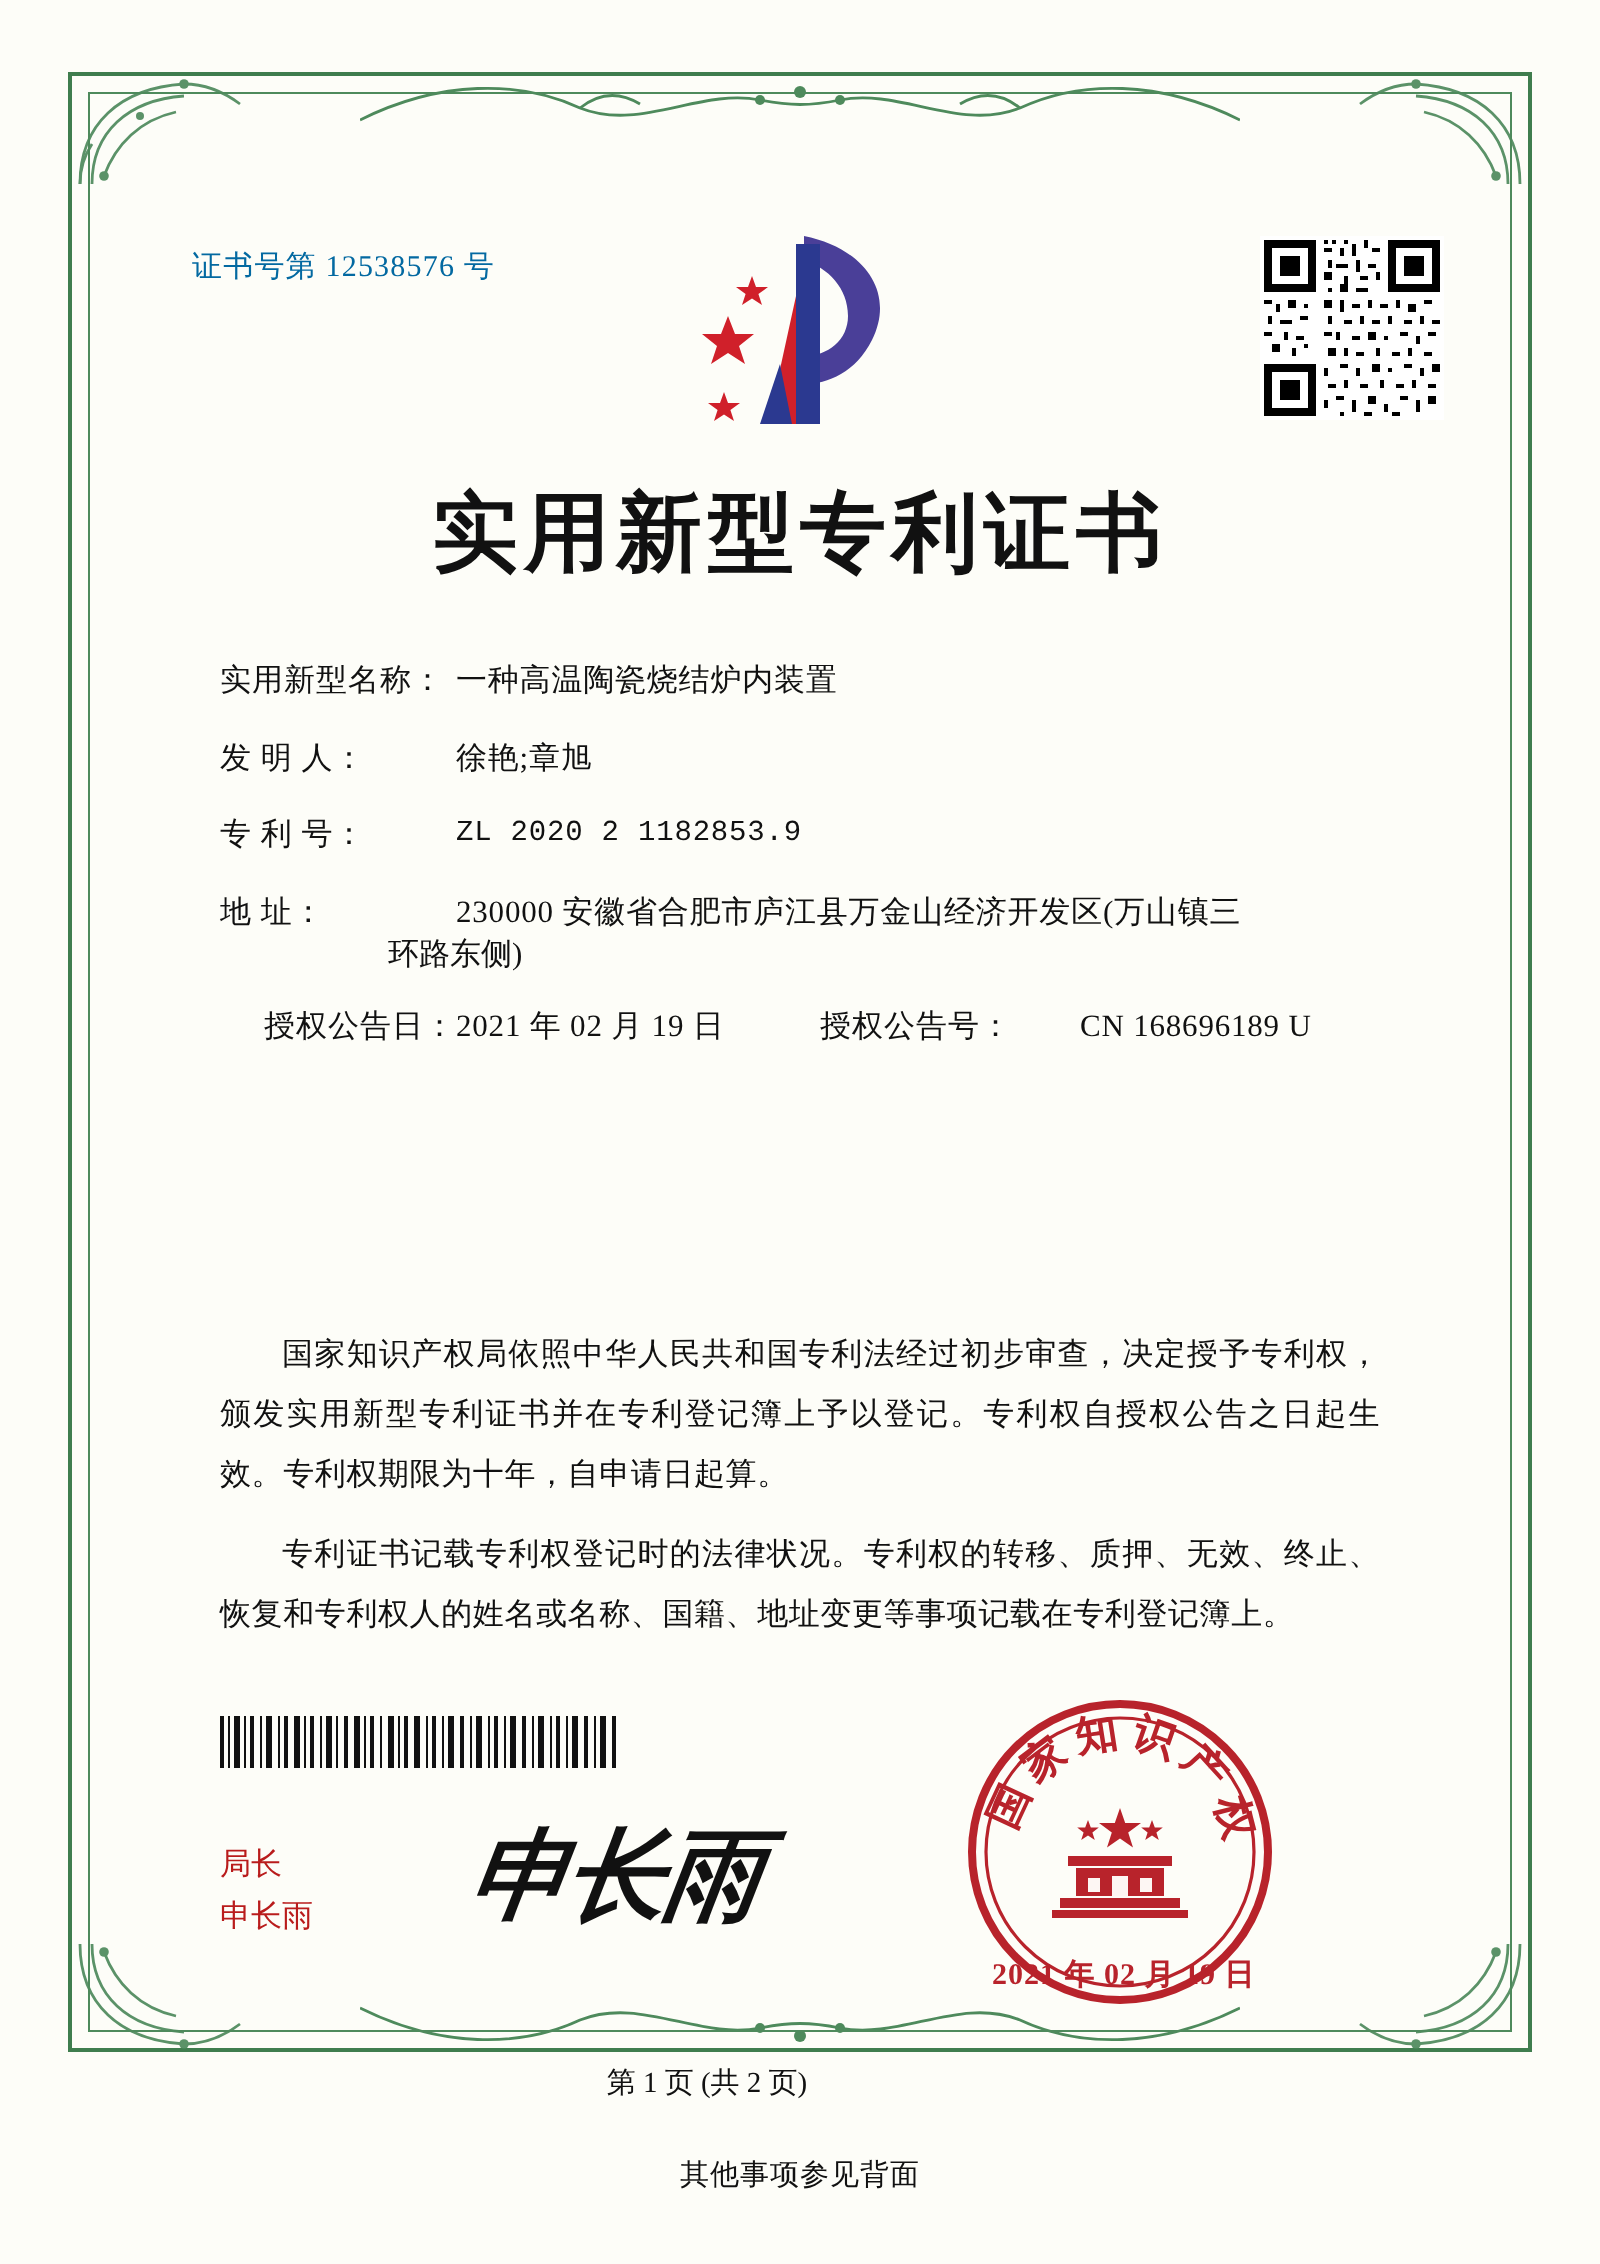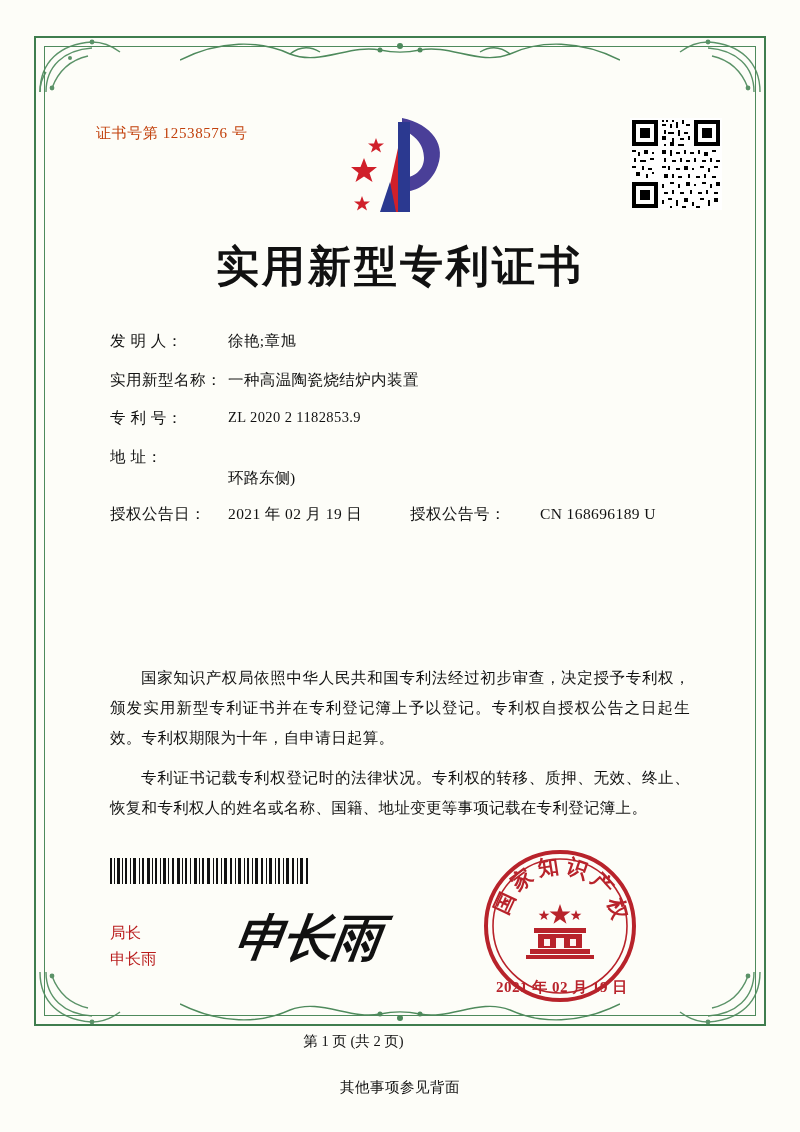--- a/index.html
+++ b/index.html
@@ -58,21 +58,21 @@
   }
   .edge-top { top: 40px; }
   .edge-bottom { bottom: 108px; transform: scaleY(-1); }
 
   
   .cert-no {
     position: absolute;
     left: 96px; top: 124px;
     font-size: 15px;
     letter-spacing: 0.6px;
-    color: #c2410c;
+    color: #0369a1;
   }
   .logo {
     position: absolute;
     left: 340px; top: 112px;
     width: 120px; height: 108px;
   }
   .qr {
     position: absolute;
     right: 78px; top: 118px;
     width: 92px; height: 92px;
@@ -104,31 +104,31 @@
     display: flex;
     align-items: flex-start;
     margin-bottom: 23px;
     white-space: nowrap;
   }
   .f-label {
     flex: 0 0 auto;
     letter-spacing: 0.5px;
   }
   .f-label.w1 { width: 118px; }
-  .f-label.w2 { width: 118px; }
+  .f-label.w2 { width: 118px; text-align: right; }
   .f-value {
     flex: 1 1 auto;
     letter-spacing: 0.4px;
   }
   .f-value.mono {
-    font-family: Liberation Serif, serif;
+    font-family: Liberation Mono, monospace;
     font-size: 14.5px;
   }
   .addr-second {
-    margin-left: 118px;
+    margin-left: 84px;
     margin-top: 6px;
     margin-bottom: 20px;
     font-size: 15.5px;
   }
   .row-two-col {
     display: flex;
     margin-bottom: 8px;
   }
   .col-a { width: 300px; display: flex; }
   .col-b { display: flex; gap: 24px; }
@@ -437,38 +437,39 @@
           <rect x="26" y="44" width="2" height="1"></rect>
       </g>
     </svg>
   </div>
 
   <div class="title">实用新型专利证书</div>
 
   <div class="fields">
 
     <div class="field-row">
+      <div class="f-label w1">实用新型名称：</div>
+      <div class="f-value">一种高温陶瓷烧结炉内装置</div>
+    </div>
+
+    <div class="field-row">
       <div class="f-label w1">发  明  人：</div>
       <div class="f-value">徐艳;章旭</div>
-    </div>
-
-    <div class="field-row">
-      <div class="f-label w1">实用新型名称：</div>
-      <div class="f-value">一种高温陶瓷烧结炉内装置</div>
     </div>
 
     <div class="field-row">
       <div class="f-label w1">专  利  号：</div>
       <div class="f-value mono">ZL 2020 2 1182853.9</div>
     </div>
 
 
 
     <div class="field-row" style="margin-bottom:0;">
       <div class="f-label w1">地        址：</div>
+      <div class="f-value">230000  安徽省合肥市庐江县万金山经济开发区(万山镇三</div>
     </div>
     <div class="addr-second">环路东侧)</div>
 
     <div class="row-two-col">
       <div class="col-a">
         <div class="f-label w2">授权公告日：</div>
         <div class="f-value">2021 年 02 月 19 日</div>
       </div>
       <div class="col-b">
         <div class="f-label">授权公告号：</div>

